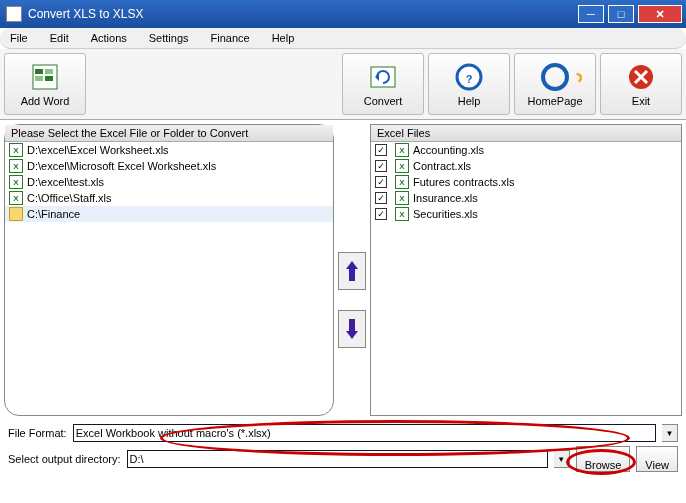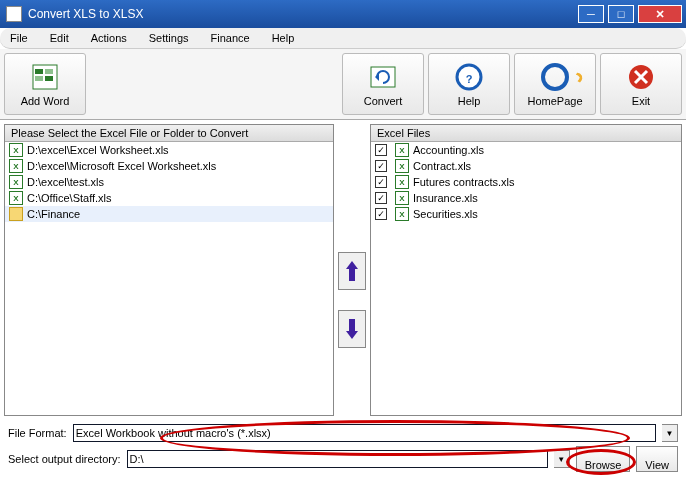--- a/index.html
+++ b/index.html
@@ -16,21 +16,21 @@
 .menubar { background: #f0f0f0; border-bottom: 1px solid #ccc; display: flex; padding: 2px 6px; gap: 14px; border-radius: 10px; }
 .menu-item { padding: 2px 4px; cursor: default; }
 
 .toolbar { background: #f5f5f5; border-bottom: 1px solid #aaa; display: flex; padding: 4px; gap: 4px; }
 .tool-btn { width: 82px; height: 62px; border: 1px solid #bbb; background: linear-gradient(#fefefe,#e8e8e8); display: flex; flex-direction: column; align-items: center; justify-content: center; gap: 2px; border-radius: 3px; }
 .tool-btn .icon { width: 32px; height: 32px; display: flex; align-items: center; justify-content: center; font-size: 24px; }
 .tool-spacer { flex: 1; }
 
 .main { display: flex; height: 300px; padding: 4px; gap: 4px; }
 .panel { border: 1px solid #888; background: #fff; display: flex; flex-direction: column; }
-.panel-left { width: 330px; }
+.panel-left { width: 330px; border-radius: 15px; }
 .panel-right { flex: 1; }
 .panel-header { background: linear-gradient(#f0f0f0,#dcdcdc); border-bottom: 1px solid #aaa; padding: 2px 6px; display: flex; }
 .panel-header span:first-child { flex: 1; }
 .panel-body { flex: 1; overflow: auto; }
 .list-row { display: flex; align-items: center; padding: 1px 4px; gap: 4px; }
 .list-row.sel { background: #e8f0fc; }
 .xls-icon { width: 14px; height: 14px; background: #fff; border: 1px solid #2a7a2a; display: inline-flex; align-items: center; justify-content: center; color: #2a7a2a; font-size: 8px; font-weight: bold; }
 .fld-icon { width: 14px; height: 14px; background: #f7d774; border: 1px solid #c9a020; }
 .chk { width: 12px; height: 12px; border: 1px solid #333; display: inline-flex; align-items: center; justify-content: center; margin-right: 4px; font-size: 9px; }
 

